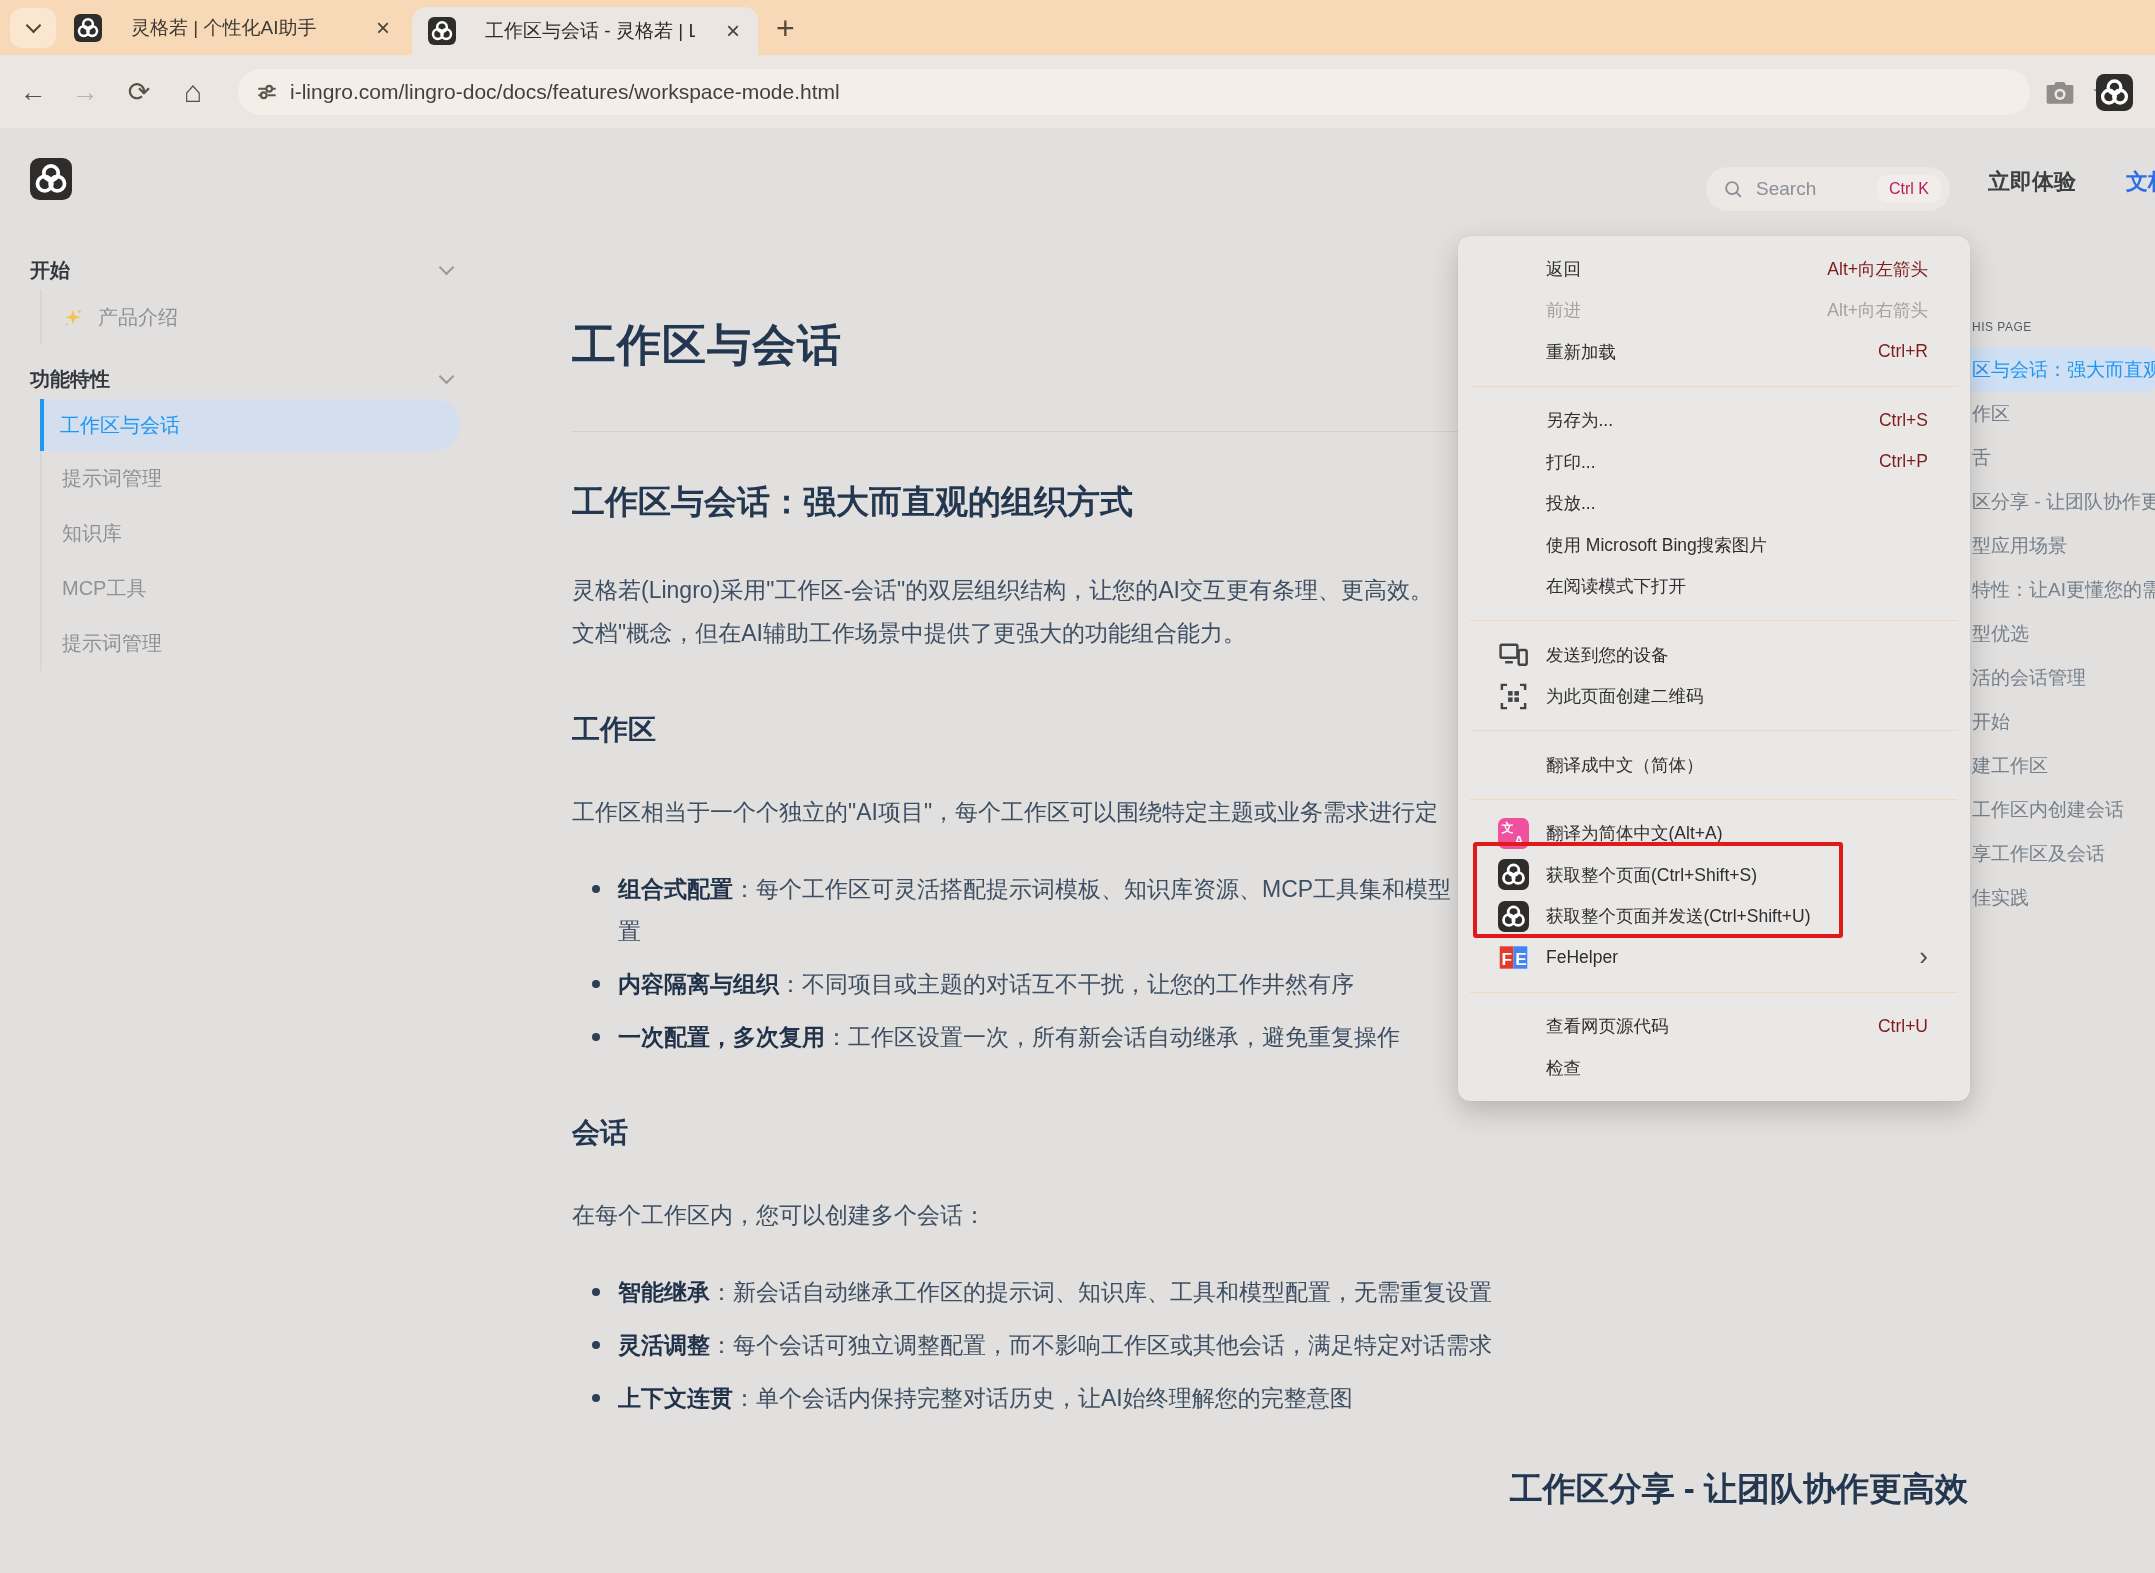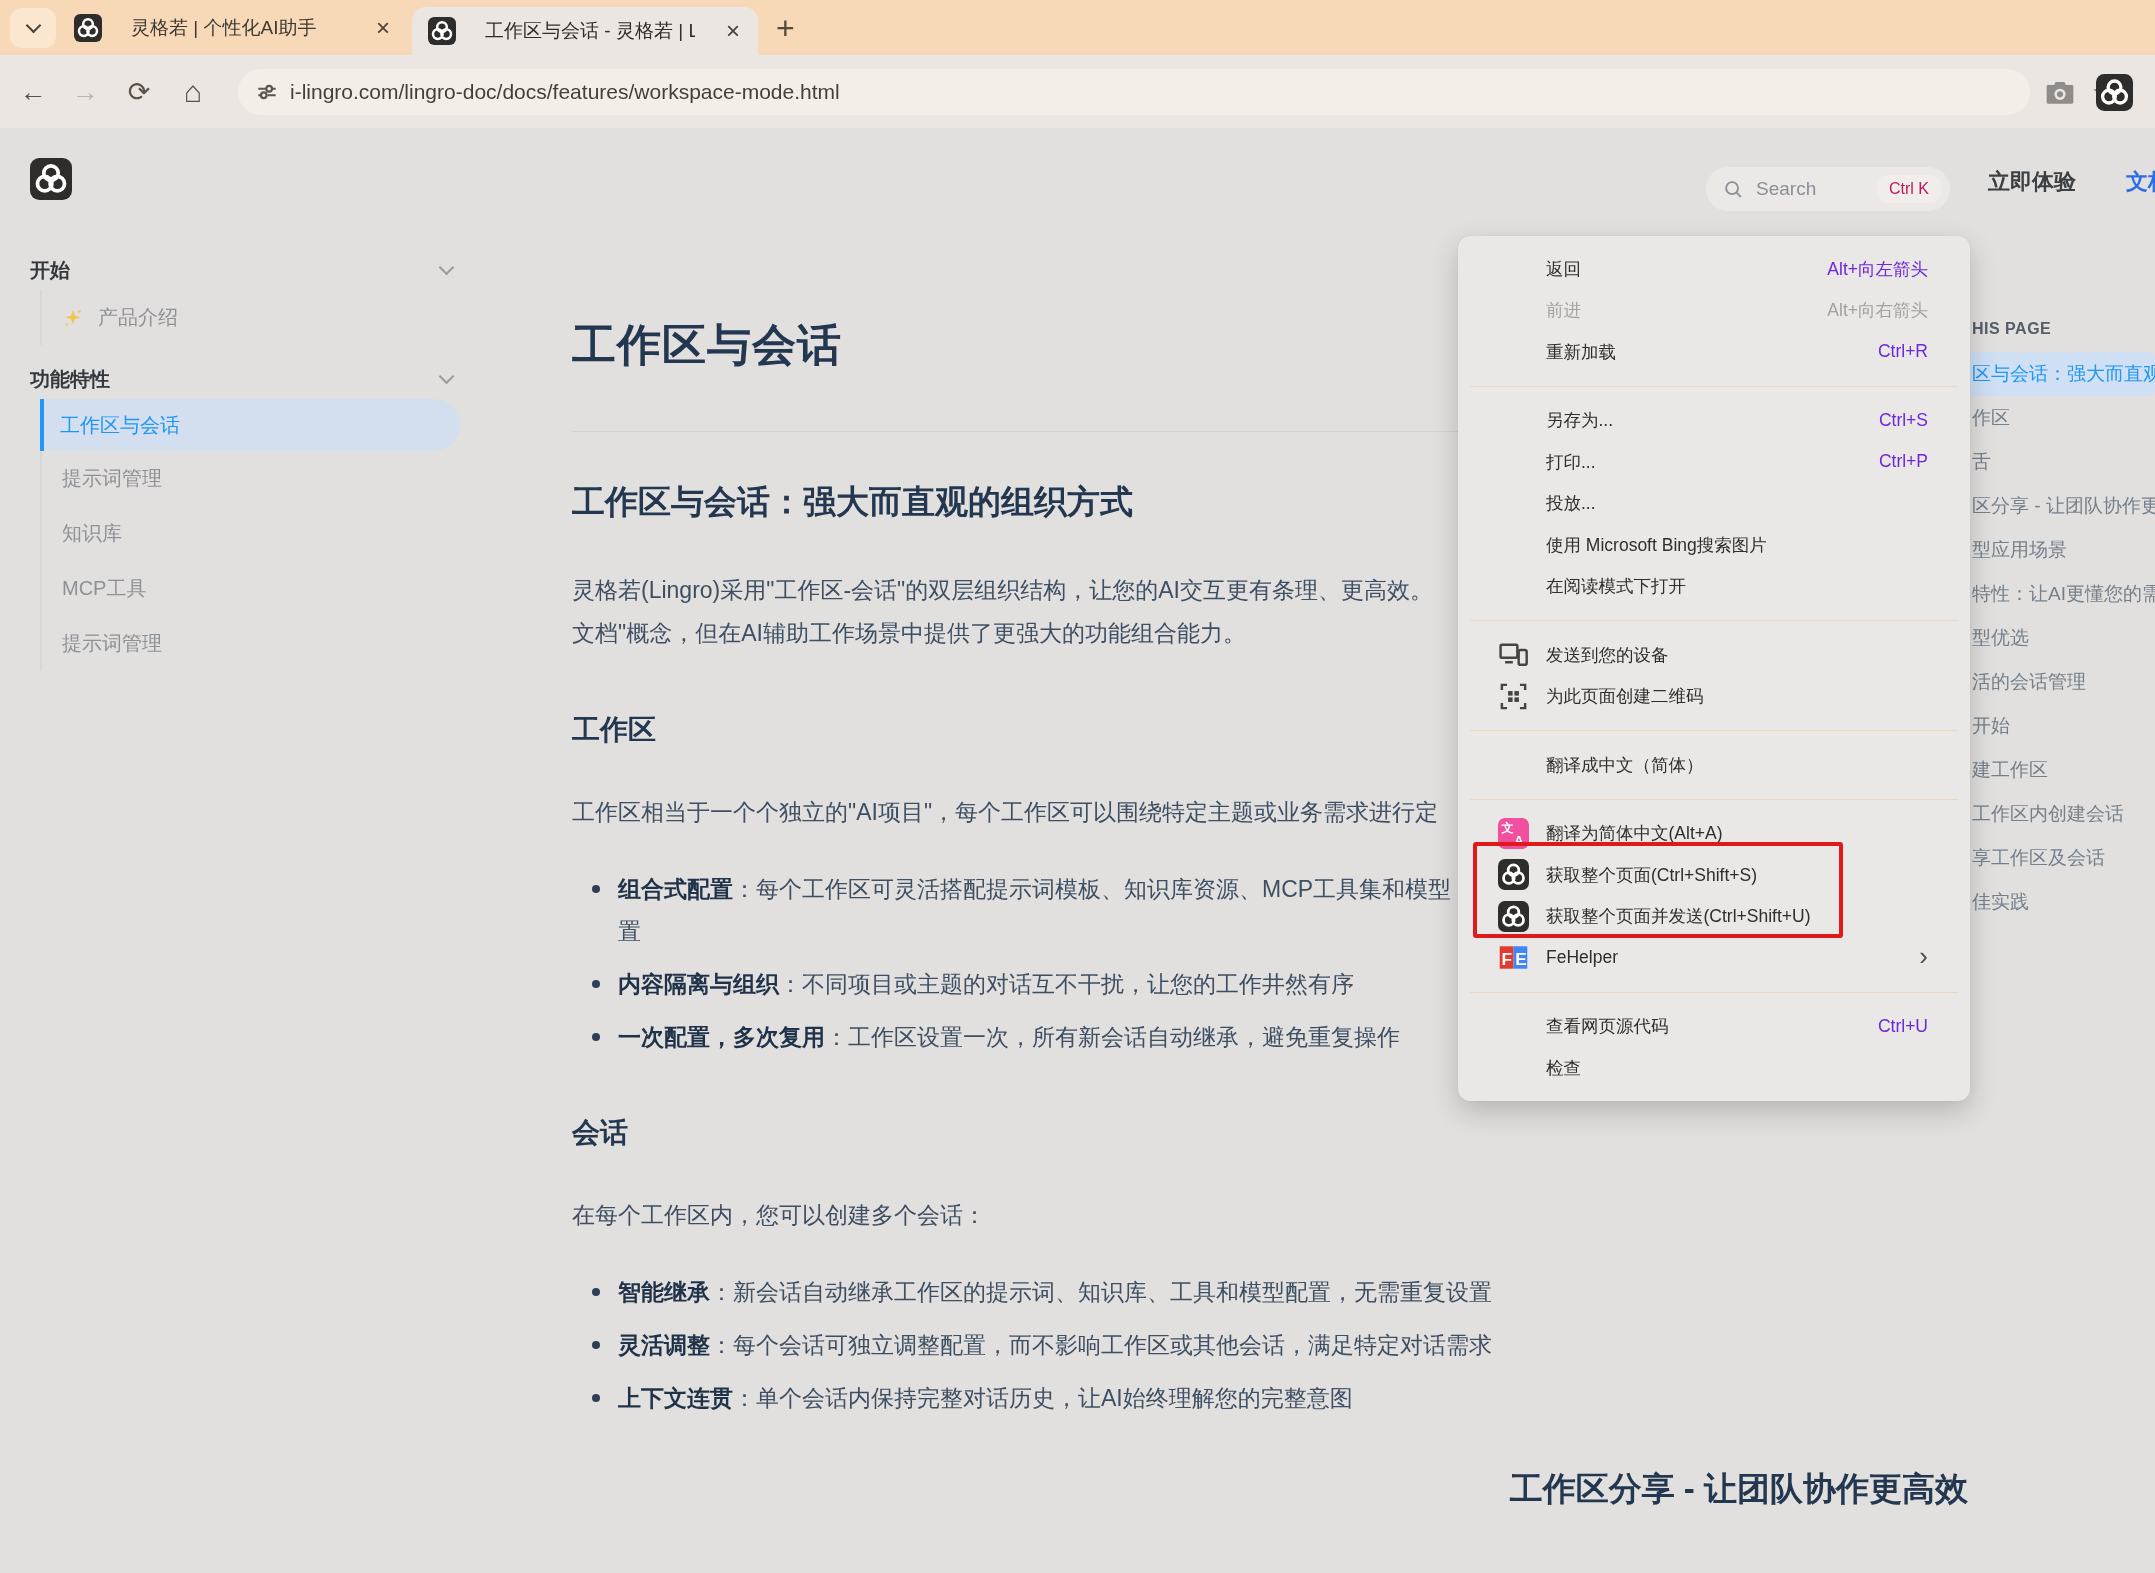--- a/index.html
+++ b/index.html
@@ -57,31 +57,31 @@
   .content h3 { font-size:28px; font-weight:700; color:#233850; margin-top:56px; }
   .para.single { margin-top:42px; }
   ul.blist { margin-top:34px; list-style:none; }
   ul.blist li { position:relative; margin-left:46px; margin-bottom:11px; font-size:23px; line-height:42px; }
   ul.blist li::before { content:""; position:absolute; left:-26px; top:17px; width:8px; height:8px; border-radius:50%; background:#2d3f55; }
   ul.blist strong { color:#1f3249; font-weight:700; }
   .h2-bottom { margin-top:118px;text-align:right; }
 
   
   .toc { position:absolute; left:1958px; top:320px; width:197px; overflow:hidden; z-index:5; }
-  .toc-header { font-size:16px; font-weight:700; color:#555d66; letter-spacing:0.5px; padding-left:14px; margin-bottom:14px; }
+  .toc-header { font-size:12px; font-weight:400; color:#555d66; letter-spacing:0.5px; padding-left:14px; margin-bottom:14px; }
   .toc-item { height:44px; line-height:44px; padding-left:14px; font-size:19px; color:#75808c; white-space:nowrap; }
   .toc-item.active { background:#cfe0f5; color:#1e96f5; border-radius:6px; }
 
   
   .ctxmenu { position:absolute; left:1458px; top:236px; width:512px; background:#eae8e6; border-radius:12px; padding:12px 12px; box-shadow:0 10px 28px rgba(0,0,0,0.2), 0 0 1px rgba(0,0,0,0.15); z-index:50; }
   .menu-row { display:flex; align-items:center; height:41.5px; padding:0 30px 0 28px; font-size:17.5px; color:#2e2e2e; }
   .menu-row .mi-icon { width:31px; height:31px; margin-right:17px; flex:0 0 31px; }
   .menu-row .mi-spacer { width:48px; flex:0 0 48px; }
   .mi-label { flex:1; white-space:nowrap; }
-  .mi-short { color:#6d28d9; white-space:nowrap; }
+  .mi-short { color:#7f1d1d; white-space:nowrap; }
   .menu-row.disabled .mi-label, .menu-row.disabled .mi-short { color:#a5a19d; }
   .mi-sub { font-size:26px; color:#4c4c4c; line-height:1; margin-top:-4px; }
   .menu-sep { height:1px; background:#f1d8bc; margin:13px 0; }
 
   .redbox { position:absolute; left:1473px; top:842px; width:370px; height:96px; border:4px solid #e01a1a; border-radius:3px; z-index:60; }
 </style>
 </head>
 <body>
 
 <div id="root">

